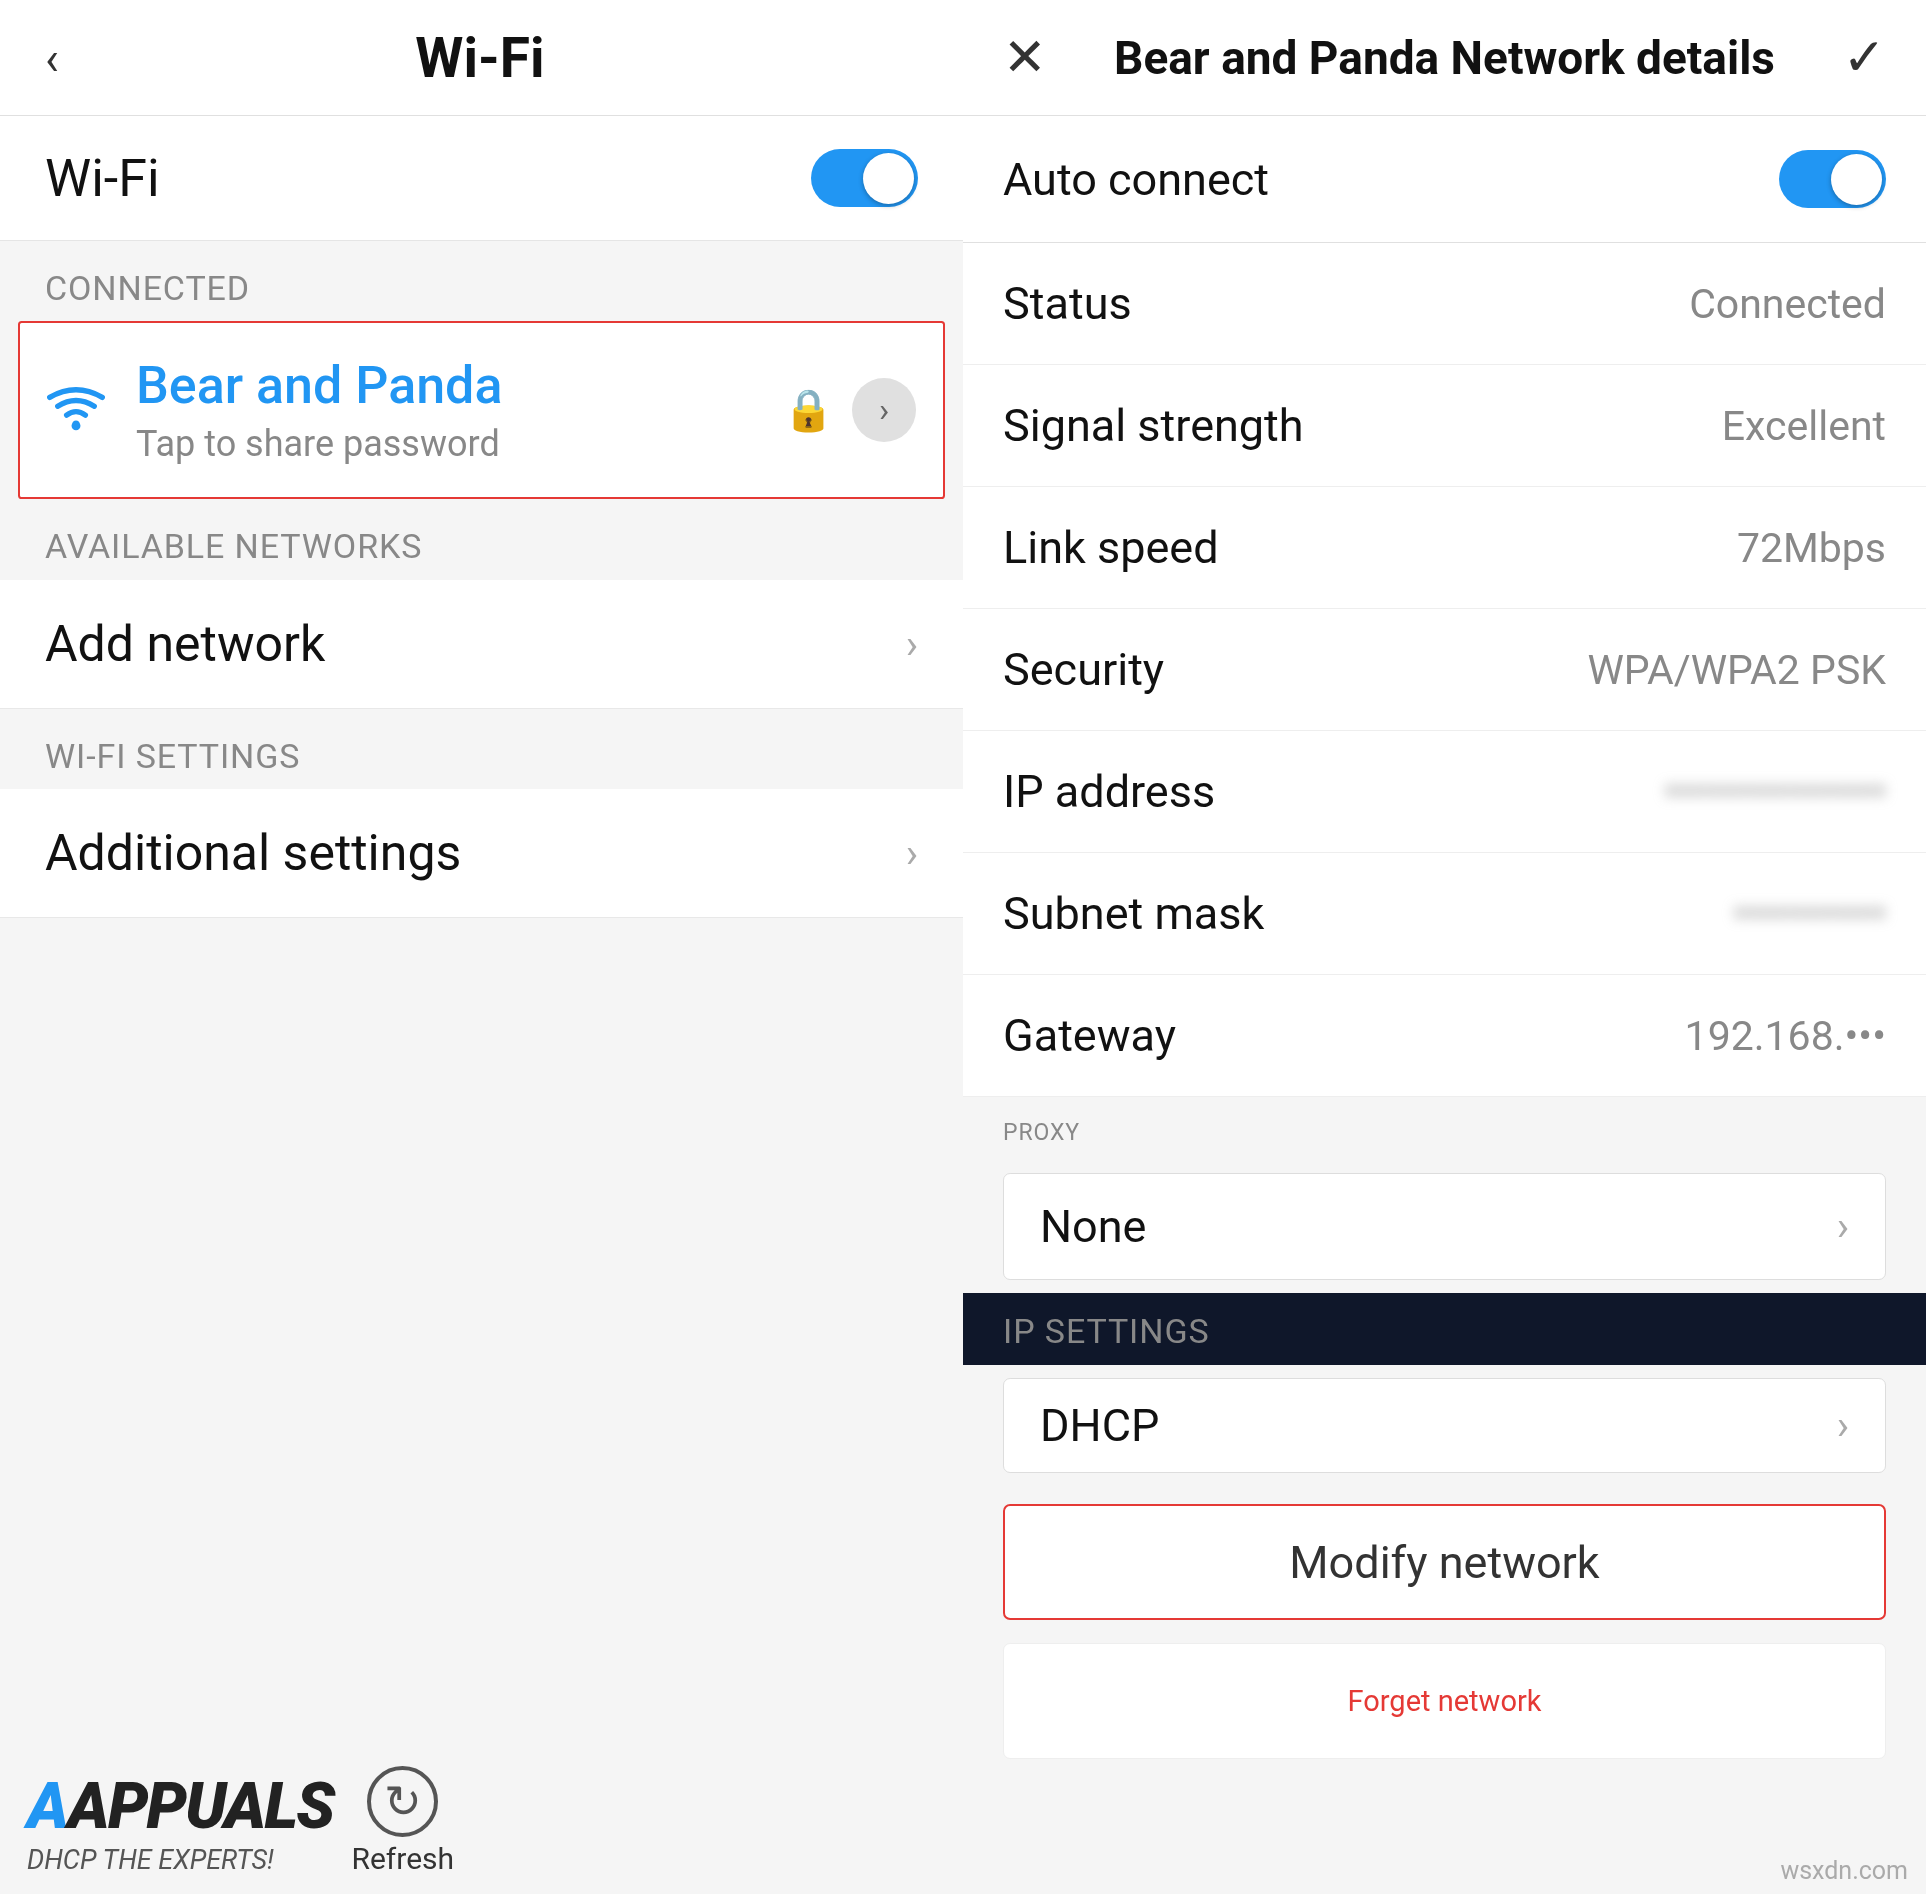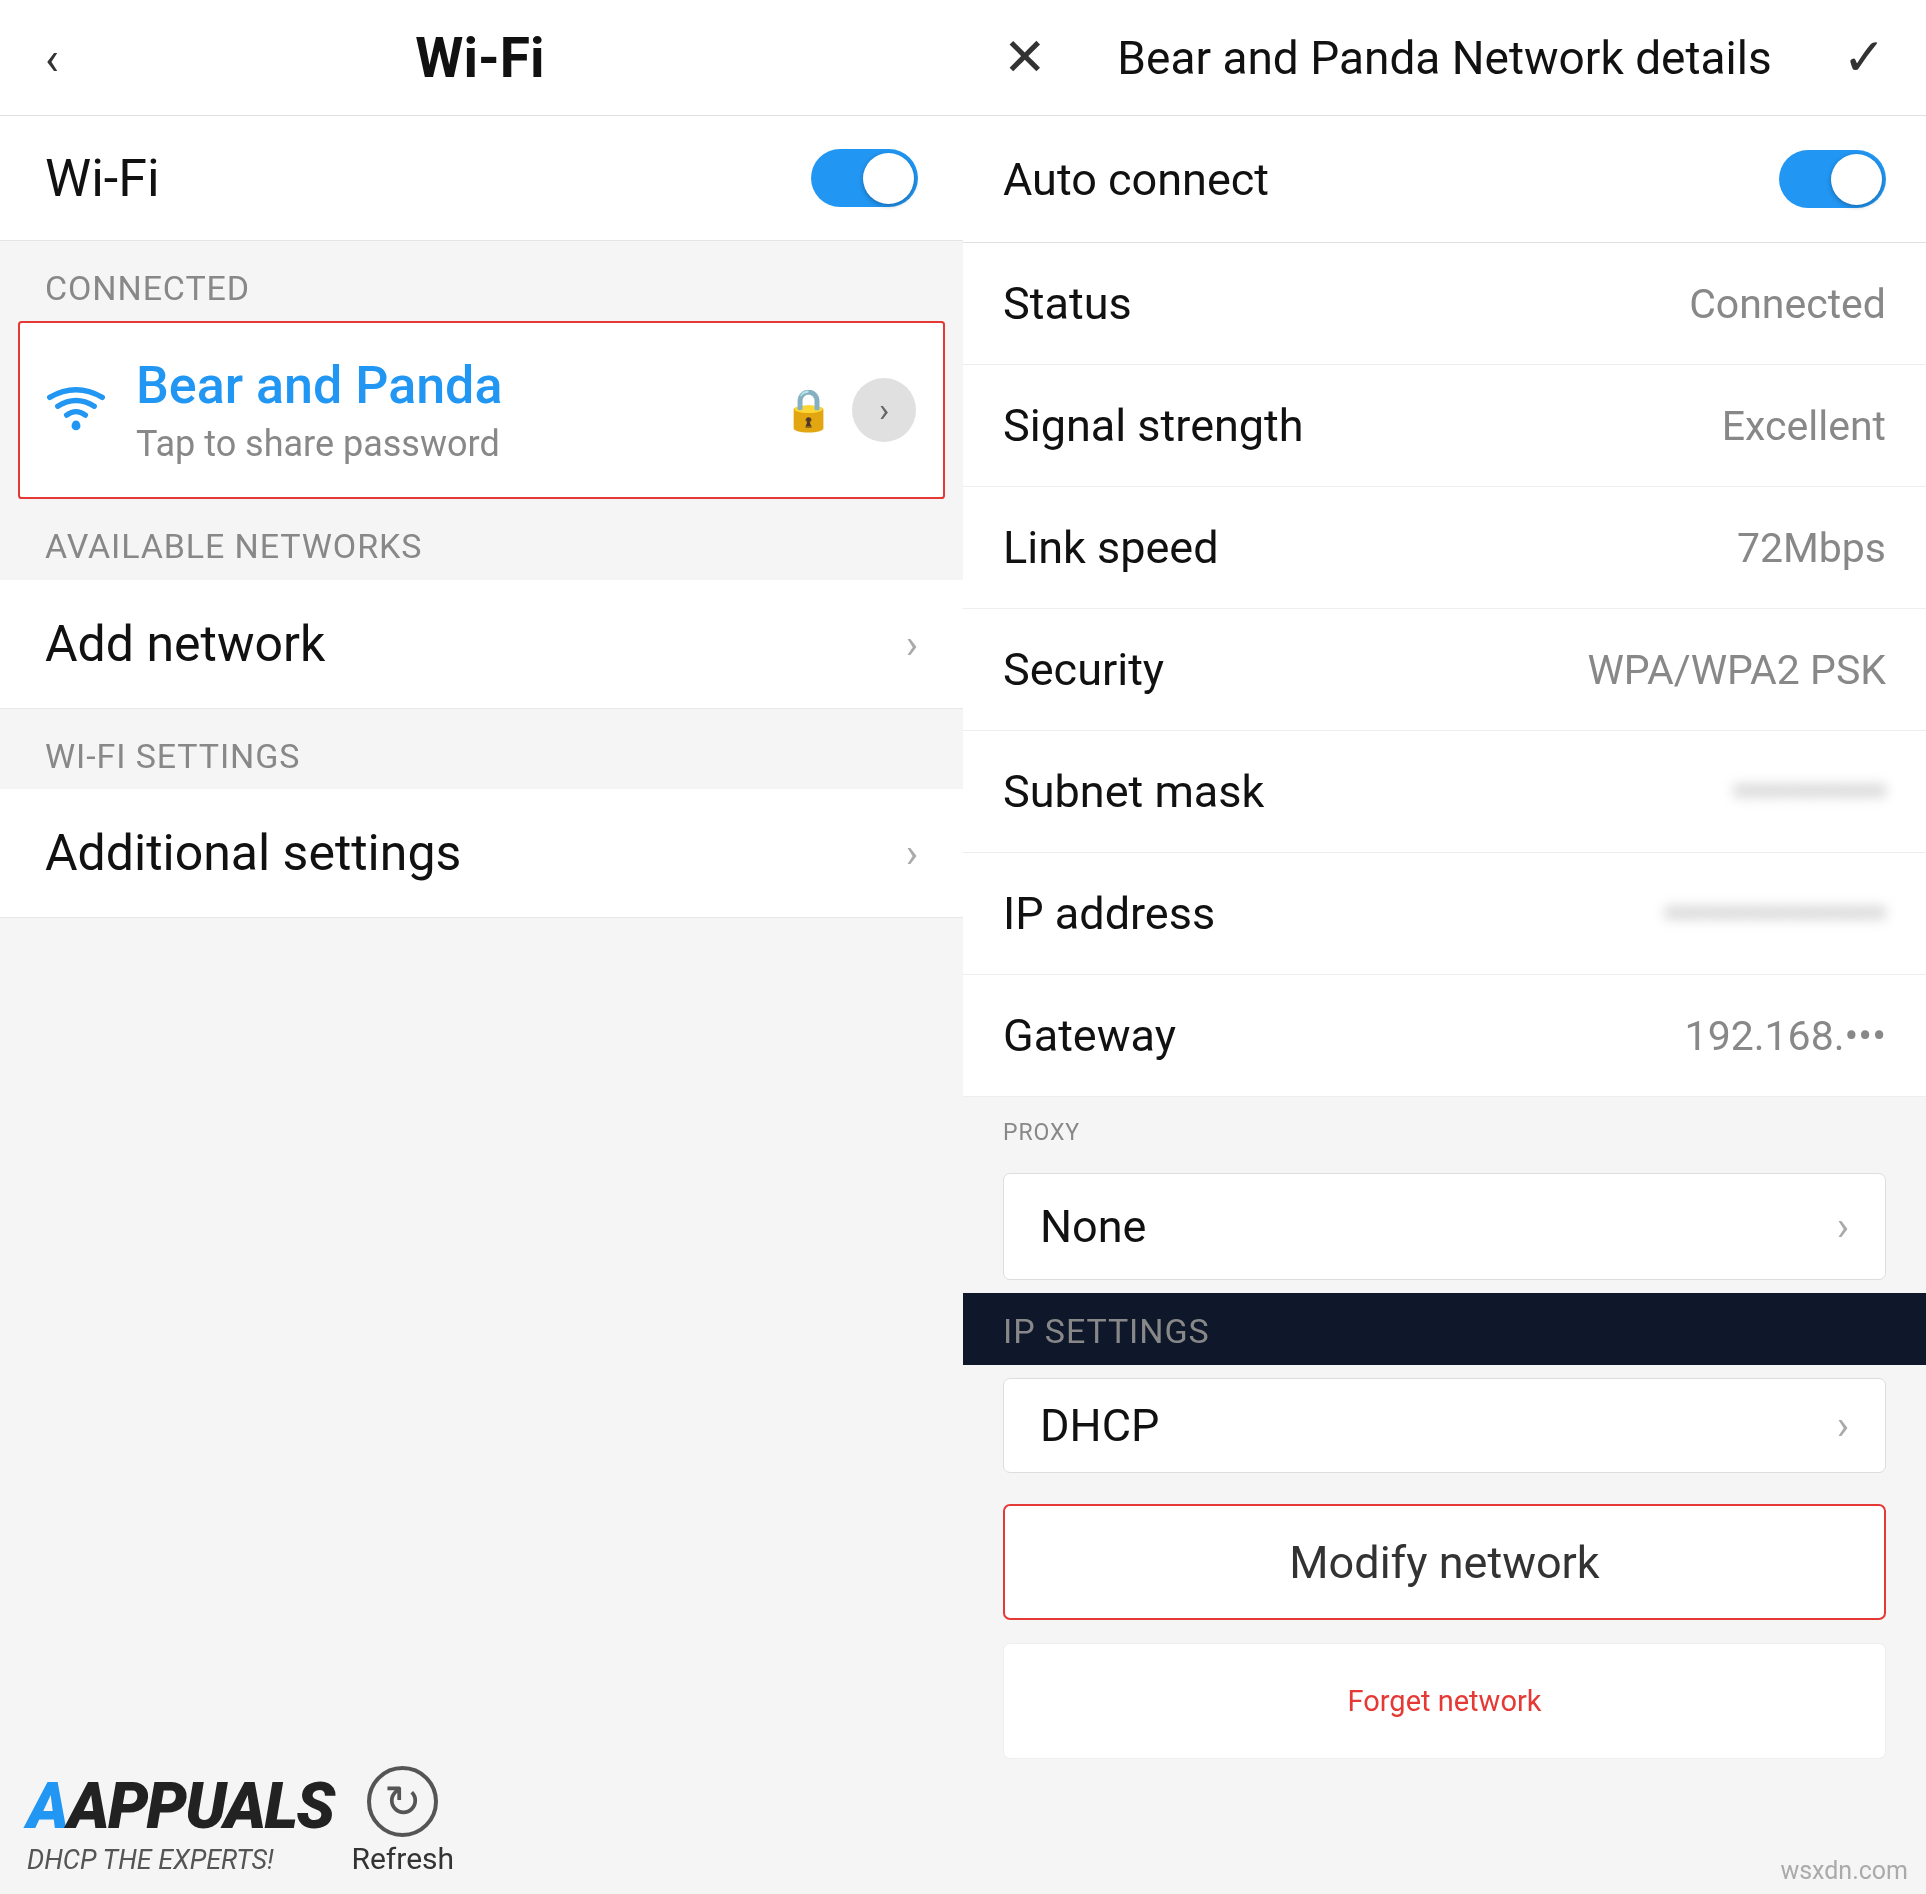--- a/index.html
+++ b/index.html
@@ -221,21 +221,21 @@
 
     .close-btn {
       font-size: 52px;
       color: #333;
       cursor: pointer;
       margin-right: 27px;
     }
 
     .right-header-title {
       font-size: 46px;
-      font-weight: normal;
+      font-weight: bold;
       color: #111;
       flex: 1;
       text-align: center;
     }
 
     .check-btn {
       font-size: 52px;
       color: #333;
       cursor: pointer;
       margin-left: 27px;
@@ -476,27 +476,27 @@
     <span class="detail-label">Link speed</span>
     <span class="detail-value">72Mbps</span>
   </div>
 
   <div class="detail-row">
     <span class="detail-label">Security</span>
     <span class="detail-value">WPA/WPA2 PSK</span>
   </div>
 
   <div class="detail-row">
+    <span class="detail-label">IP address</span>
+    <span class="detail-value blurred">••••••••••••••••</span>
+  </div>
+
+  <div class="detail-row">
     <span class="detail-label">Subnet mask</span>
     <span class="detail-value blurred">•••••••••••</span>
-  </div>
-
-  <div class="detail-row">
-    <span class="detail-label">IP address</span>
-    <span class="detail-value blurred">••••••••••••••••</span>
   </div>
 
   <div class="detail-row">
     <span class="detail-label">Gateway</span>
     <span class="detail-value">192.168.•••</span>
   </div>
 
   <div class="proxy-section">
     <span class="proxy-label">PROXY</span>
   </div>

